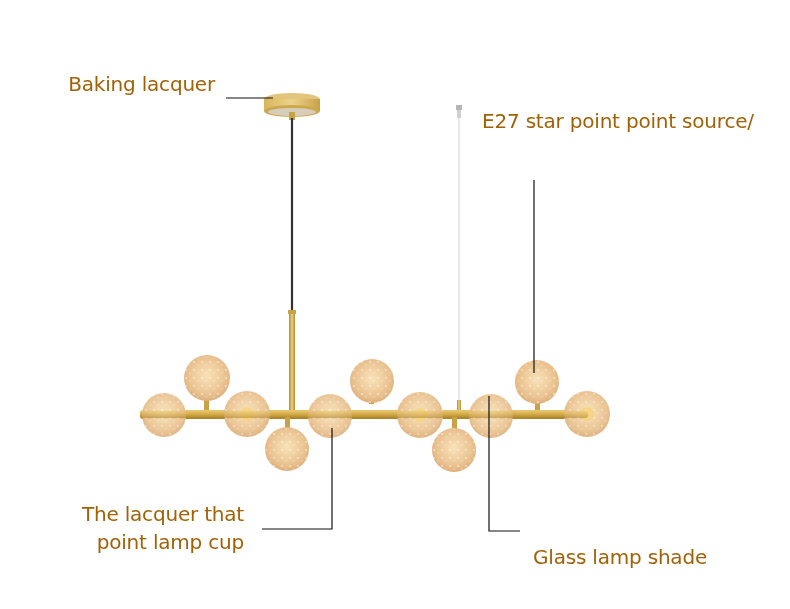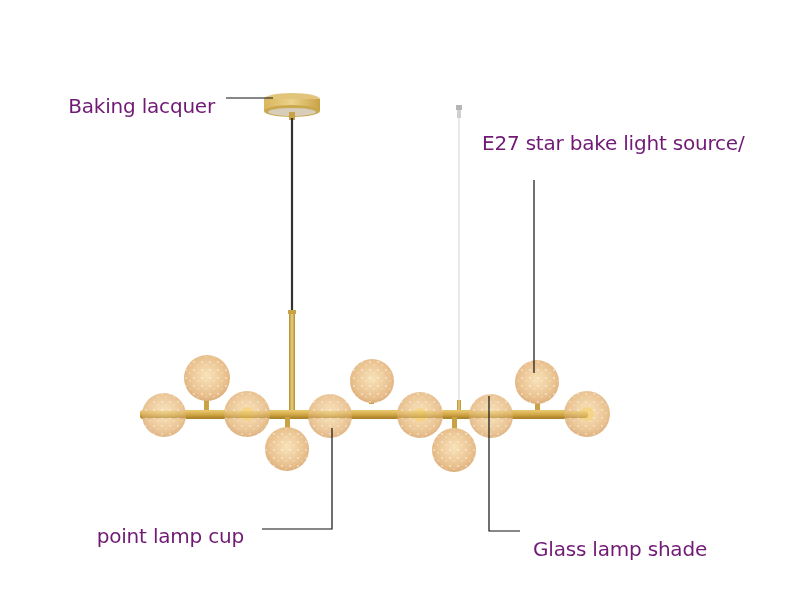--- a/index.html
+++ b/index.html
@@ -6,26 +6,25 @@
   #stage {
     position: relative;
     width: 790px;
     height: 609px;
     overflow: hidden;
     background: #ffffff;
     font-family: "DejaVu Sans", sans-serif;
   }
   .label {
     position: absolute;
-    color: #701a75;
+    color: #a16207;
     font-size: 20px;
     line-height: 28px;
     white-space: nowrap;
     letter-spacing: -0.2px;
-    margin-top: 22px;
   }
   .label.right { text-align: right; }
   .label div { display: block; }
   svg.art { position: absolute; left: 0; top: 0; }
 </style>
 </head>
 <body>
 
 <div id="stage">
 
@@ -149,24 +148,25 @@
       <polyline points="262,529 332,529 332,428"></polyline>
       <polyline points="520,531 489,531 489,396"></polyline>
     </g>
   </svg>
 
   <div class="label right" style="left:40px; top:70px; width:175px;">
     <div>Baking lacquer</div>
   </div>
 
   <div class="label" style="left:482px; top:107px;">
-    <div>E27 star bake light source/</div>
+    <div>E27 star point point source/</div>
   </div>
 
   <div class="label right" style="left:40px; top:500px; width:204px;">
+    <div>The lacquer that</div>
     <div>point lamp cup</div>
   </div>
 
-  <div class="label" style="left:533px; top:513px;">
+  <div class="label" style="left:533px; top:543px;">
     <div>Glass lamp shade</div>
   </div>
 
 </div>
 
 </body></html>

